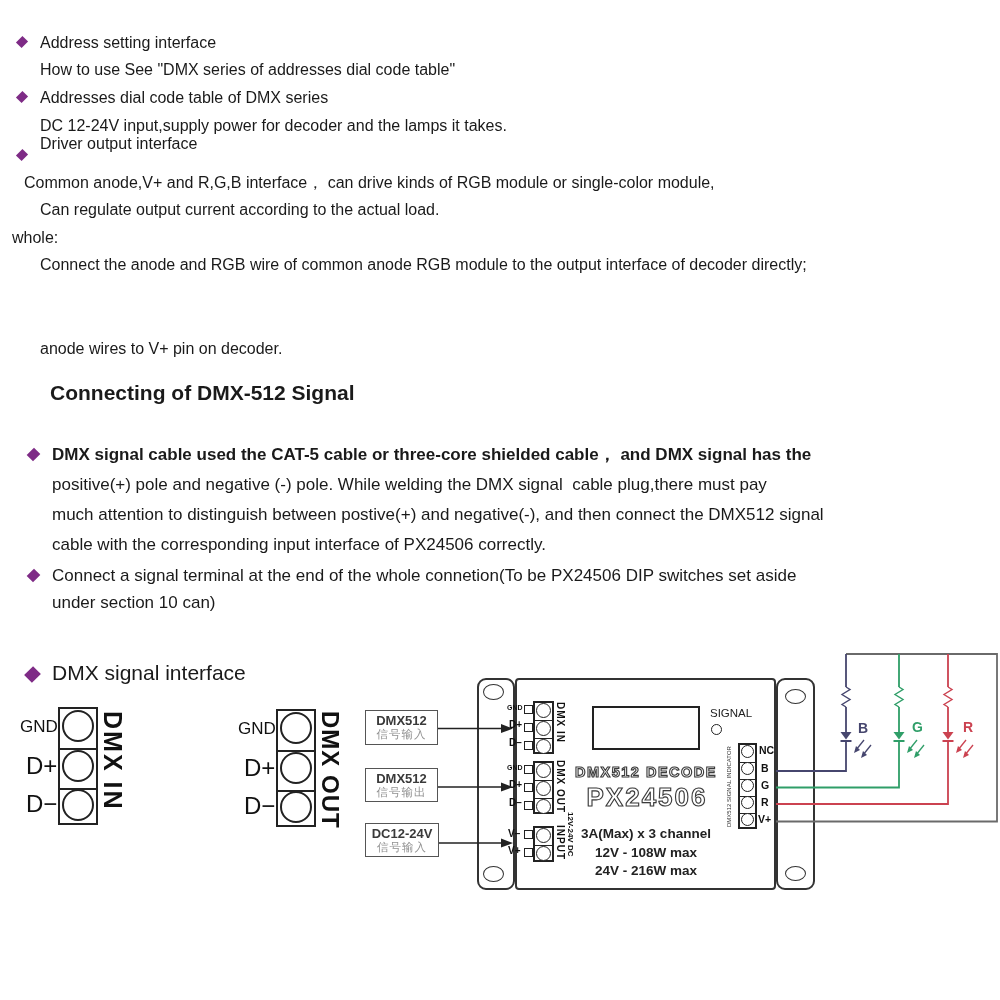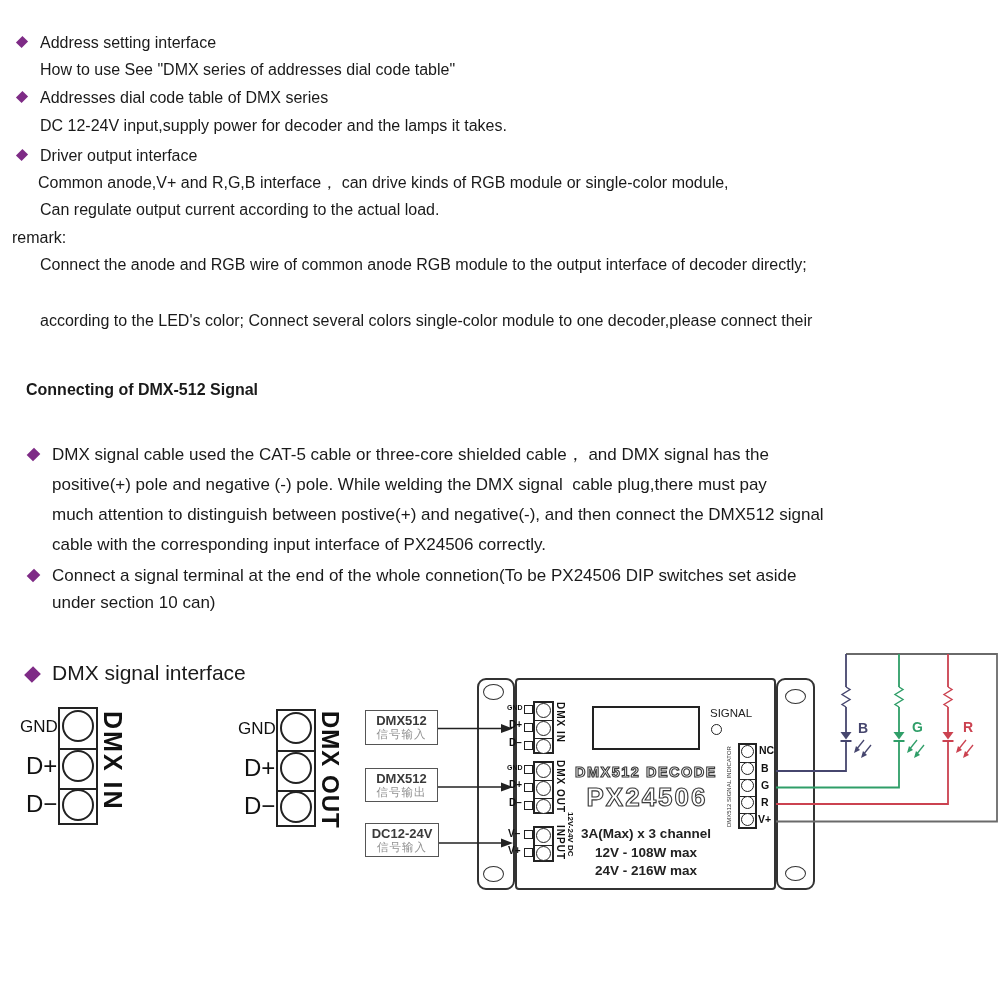--- a/index.html
+++ b/index.html
@@ -1,21 +1,21 @@
 <!DOCTYPE html>
 <html style="--c-ink: #1a1a1a; --c-bullet: #7e2b86; --c-blue: #46466e; --c-green: #2f9e68; --c-red: #cb4250; --c-wire: #6a6a6a; --c-cjk: #909090;"><head>
 <meta charset="utf-8">
 <style>
   * { margin:0; padding:0; box-sizing:border-box; }
   html,body { background:#fff; }
   .page { position:relative; width:1000px; height:1000px; background:#fff; overflow:hidden;
           font-family:"Liberation Sans", sans-serif; color:var(--c-ink,#1a1a1a); }
   .tl  { position:absolute; white-space:pre; font-size:16px; line-height:1.2; color:var(--c-ink,#1a1a1a); }
   .tl2 { font-size:17px; }
-  .h2  { position:absolute; font-size:16px; font-weight:bold; white-space:pre; }
+  .h2  { position:absolute; font-size:21px; font-weight:bold; white-space:pre;margin-left:24px; }
   .h3  { position:absolute; font-size:21px; white-space:pre; }
   .bullet { position:absolute; background:var(--c-bullet,#7e2b86); transform:rotate(45deg) scaleY(1.15); }
   .b8 { width:8px; height:8px; }
   .b9 { width:9px; height:9px; }
   .b11{ width:11px; height:11px; }
   .blk { position:absolute; border:2px solid #222; background:#fff; }
   .cell { border-top:2px solid #222; }
   .cell:first-child { border-top:none; }
   .circ { position:absolute; border:2px solid #222; border-radius:50%; background:#fff; }
   .circ-sm { position:absolute; border:1.5px solid #222; border-radius:50%; background:#fff; }
@@ -57,32 +57,32 @@
 
 <div class="page">
 
   <span class="bullet b8" style="left:18px;top:38px;"></span>
   <div class="tl" style="left:40px;top:33px;">Address setting interface</div>
   <div class="tl" style="left:40px;top:60px;">How to use See "DMX series of addresses dial code table"</div>
   <span class="bullet b8" style="left:18px;top:93px;"></span>
   <div class="tl" style="left:40px;top:88px;">Addresses dial code table of DMX series</div>
   <div class="tl" style="left:40px;top:116px;">DC 12-24V input,supply power for decoder and the lamps it takes.</div>
   <span class="bullet b8" style="left:18px;top:151px;"></span>
-  <div class="tl" style="left:40px;top:146px;">Driver output interface</div>
-  <div class="tl" style="left:38px;top:173px;">Common anode,V+ and R,G,B interface， can drive kinds of RGB module or single-color module,</div>
+  <div class="tl" style="left:40px;top:134px;">Driver output interface</div>
+  <div class="tl" style="left:24px;top:173px;">Common anode,V+ and R,G,B interface， can drive kinds of RGB module or single-color module,</div>
   <div class="tl" style="left:40px;top:200px;">Can regulate output current according to the actual load.</div>
 
-  <div class="tl" style="left:12px;top:228px;">remark:</div>
+  <div class="tl" style="left:12px;top:228px;">whole:</div>
   <div class="tl" style="left:40px;top:255px;">Connect the anode and RGB wire of common anode RGB module to the output interface of decoder directly;</div>
-  <div class="tl" style="left:40px;top:311px;">according to the LED's color; Connect several colors single-color module to one decoder,please connect their</div>
+  <div class="tl" style="left:40px;top:339px;">anode wires to V+ pin on decoder.</div>
 
   <div class="h2" style="left:26px;top:381px;">Connecting of DMX-512 Signal</div>
 
   <span class="bullet b9" style="left:29px;top:450px;"></span>
-  <div class="tl tl2" style="left:52px;top:445px;">DMX signal cable used the CAT-5 cable or three-core shielded cable， and DMX signal has the</div>
+  <div class="tl tl2" style="left:52px;top:445px;font-weight:bold;">DMX signal cable used the CAT-5 cable or three-core shielded cable， and DMX signal has the</div>
   <div class="tl tl2" style="left:52px;top:475px;">positive(+) pole and negative (-) pole. While welding the DMX signal  cable plug,there must pay</div>
   <div class="tl tl2" style="left:52px;top:505px;">much attention to distinguish between postive(+) and negative(-), and then connect the DMX512 signal</div>
   <div class="tl tl2" style="left:52px;top:535px;">cable with the corresponding input interface of PX24506 correctly.</div>
   <span class="bullet b9" style="left:29px;top:571px;"></span>
   <div class="tl tl2" style="left:52px;top:566px;">Connect a signal terminal at the end of the whole connetion(To be PX24506 DIP switches set aside</div>
   <div class="tl tl2" style="left:52px;top:593px;">under section 10 can)</div>
 
   <span class="bullet b11" style="left:27px;top:669px;"></span>
   <div class="h3" style="left:52px;top:661px;">DMX signal interface</div>
 

